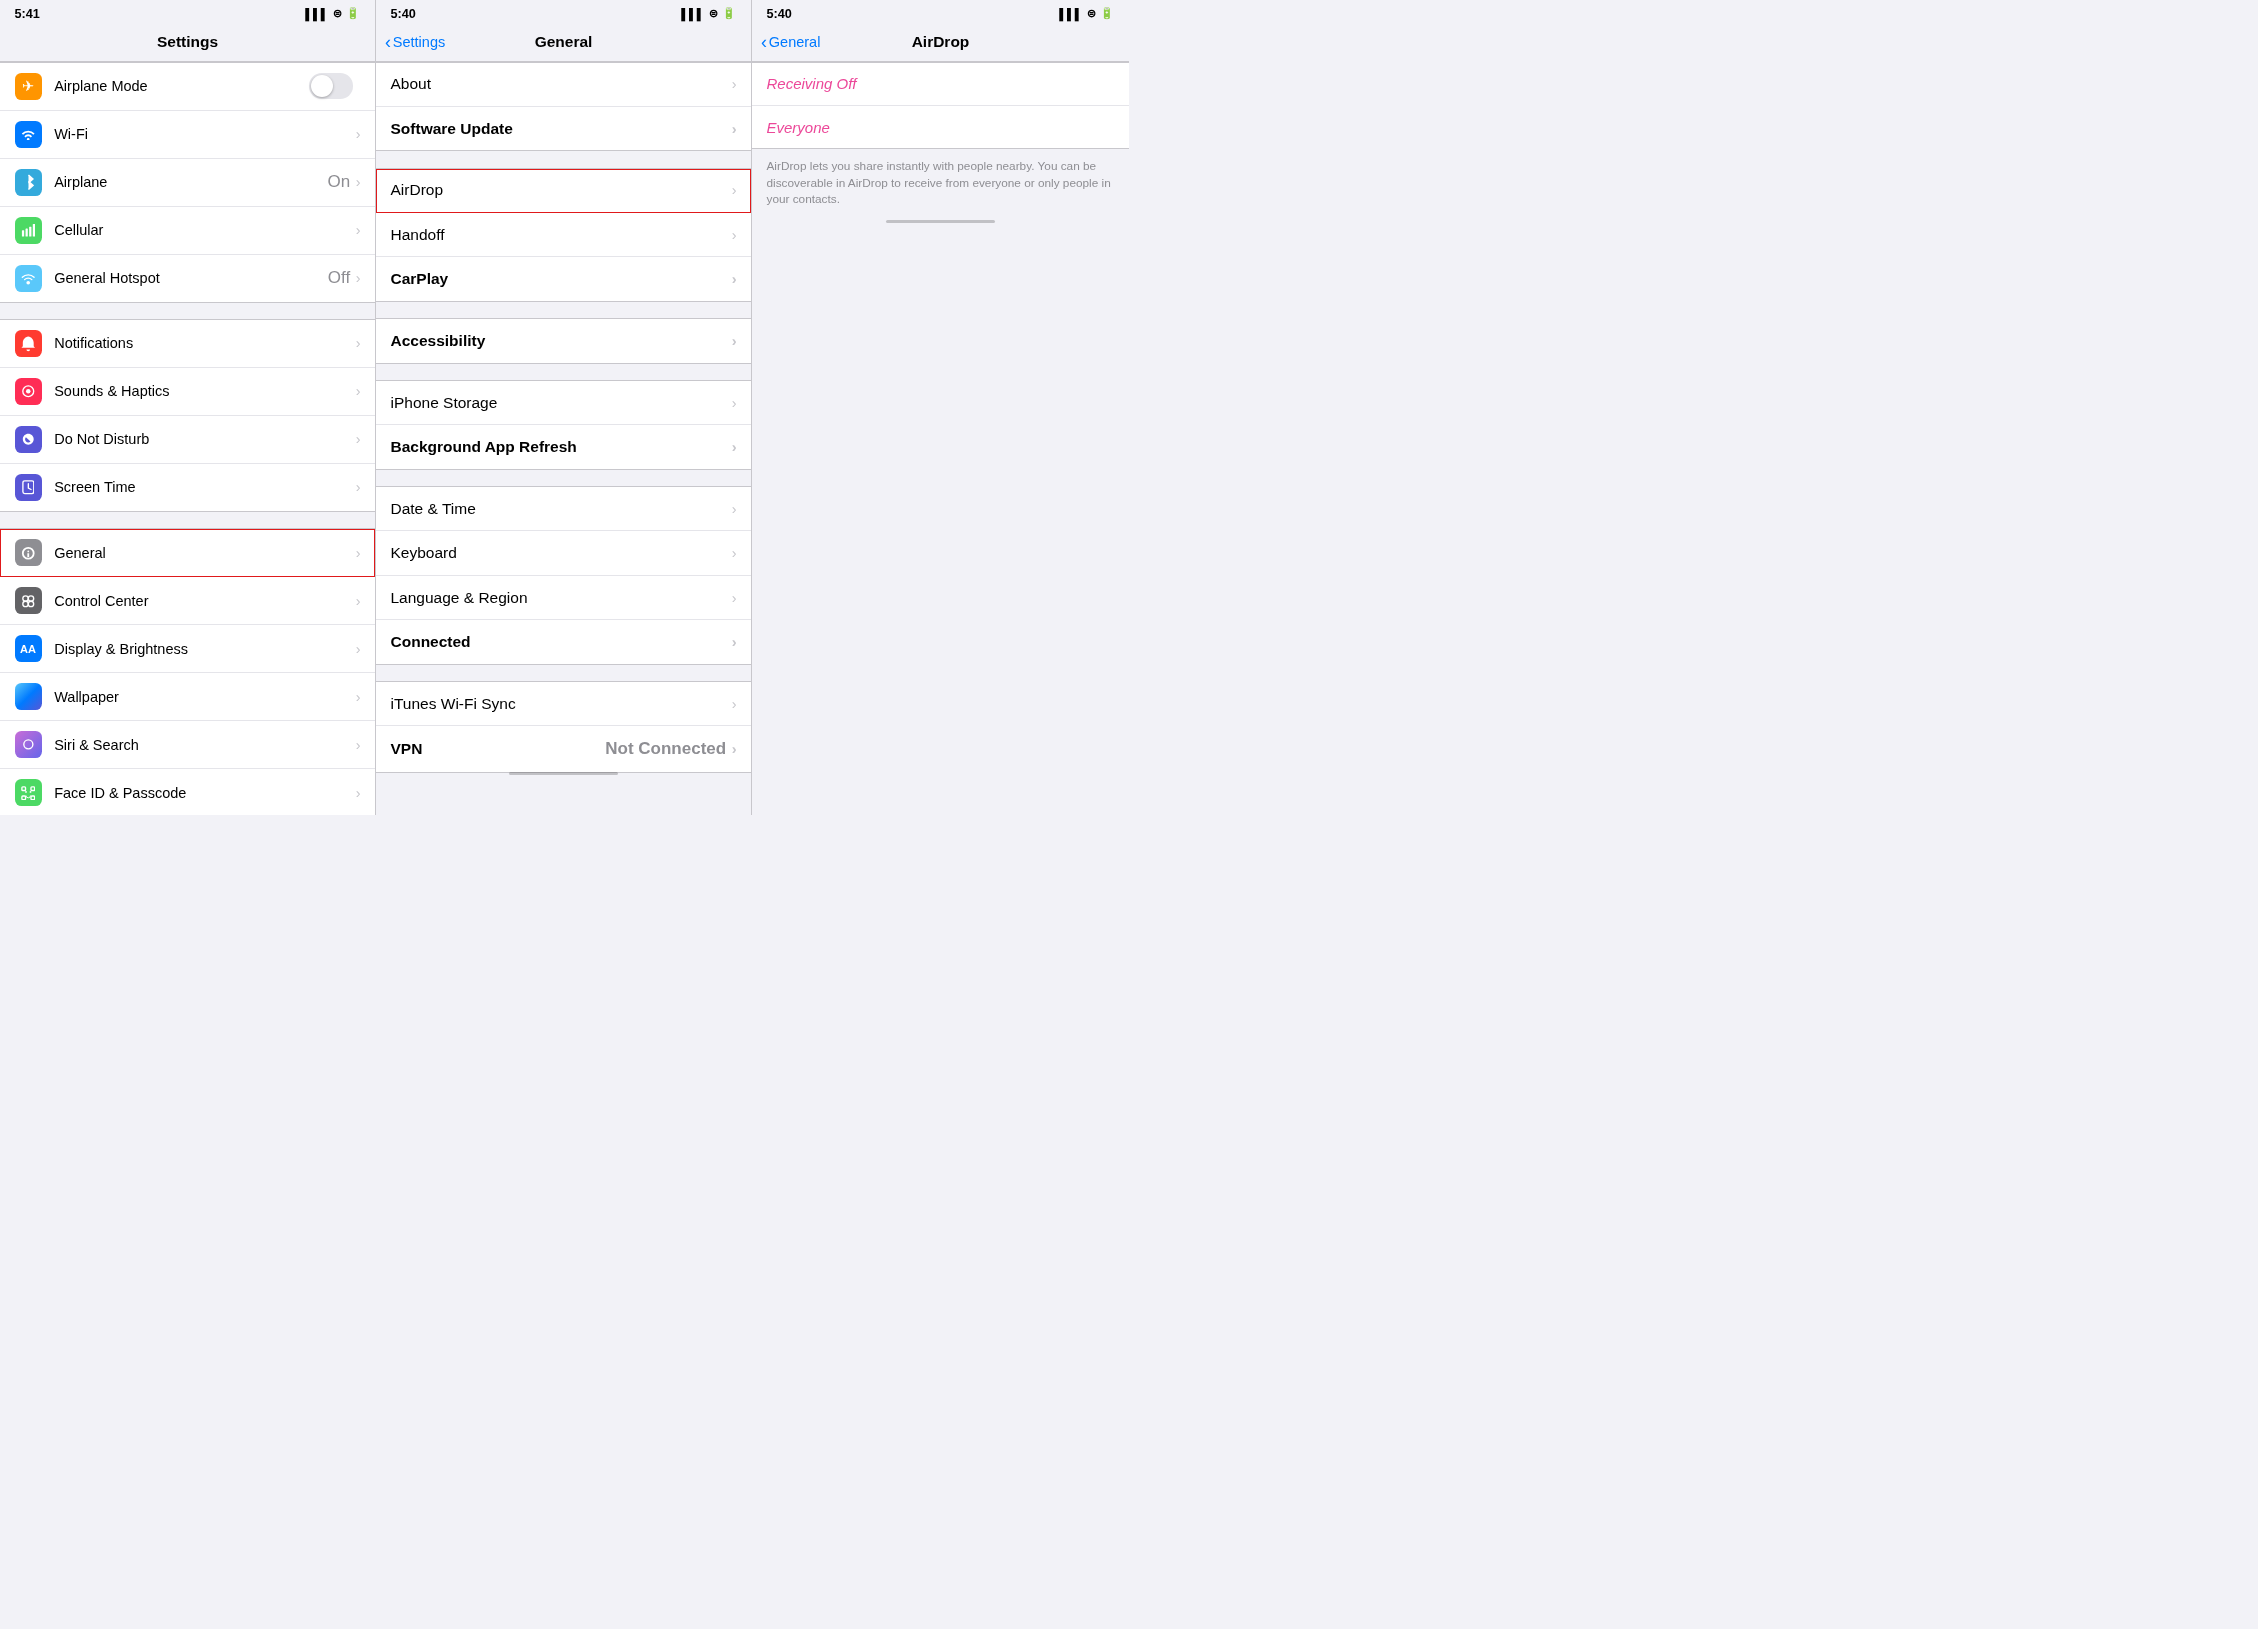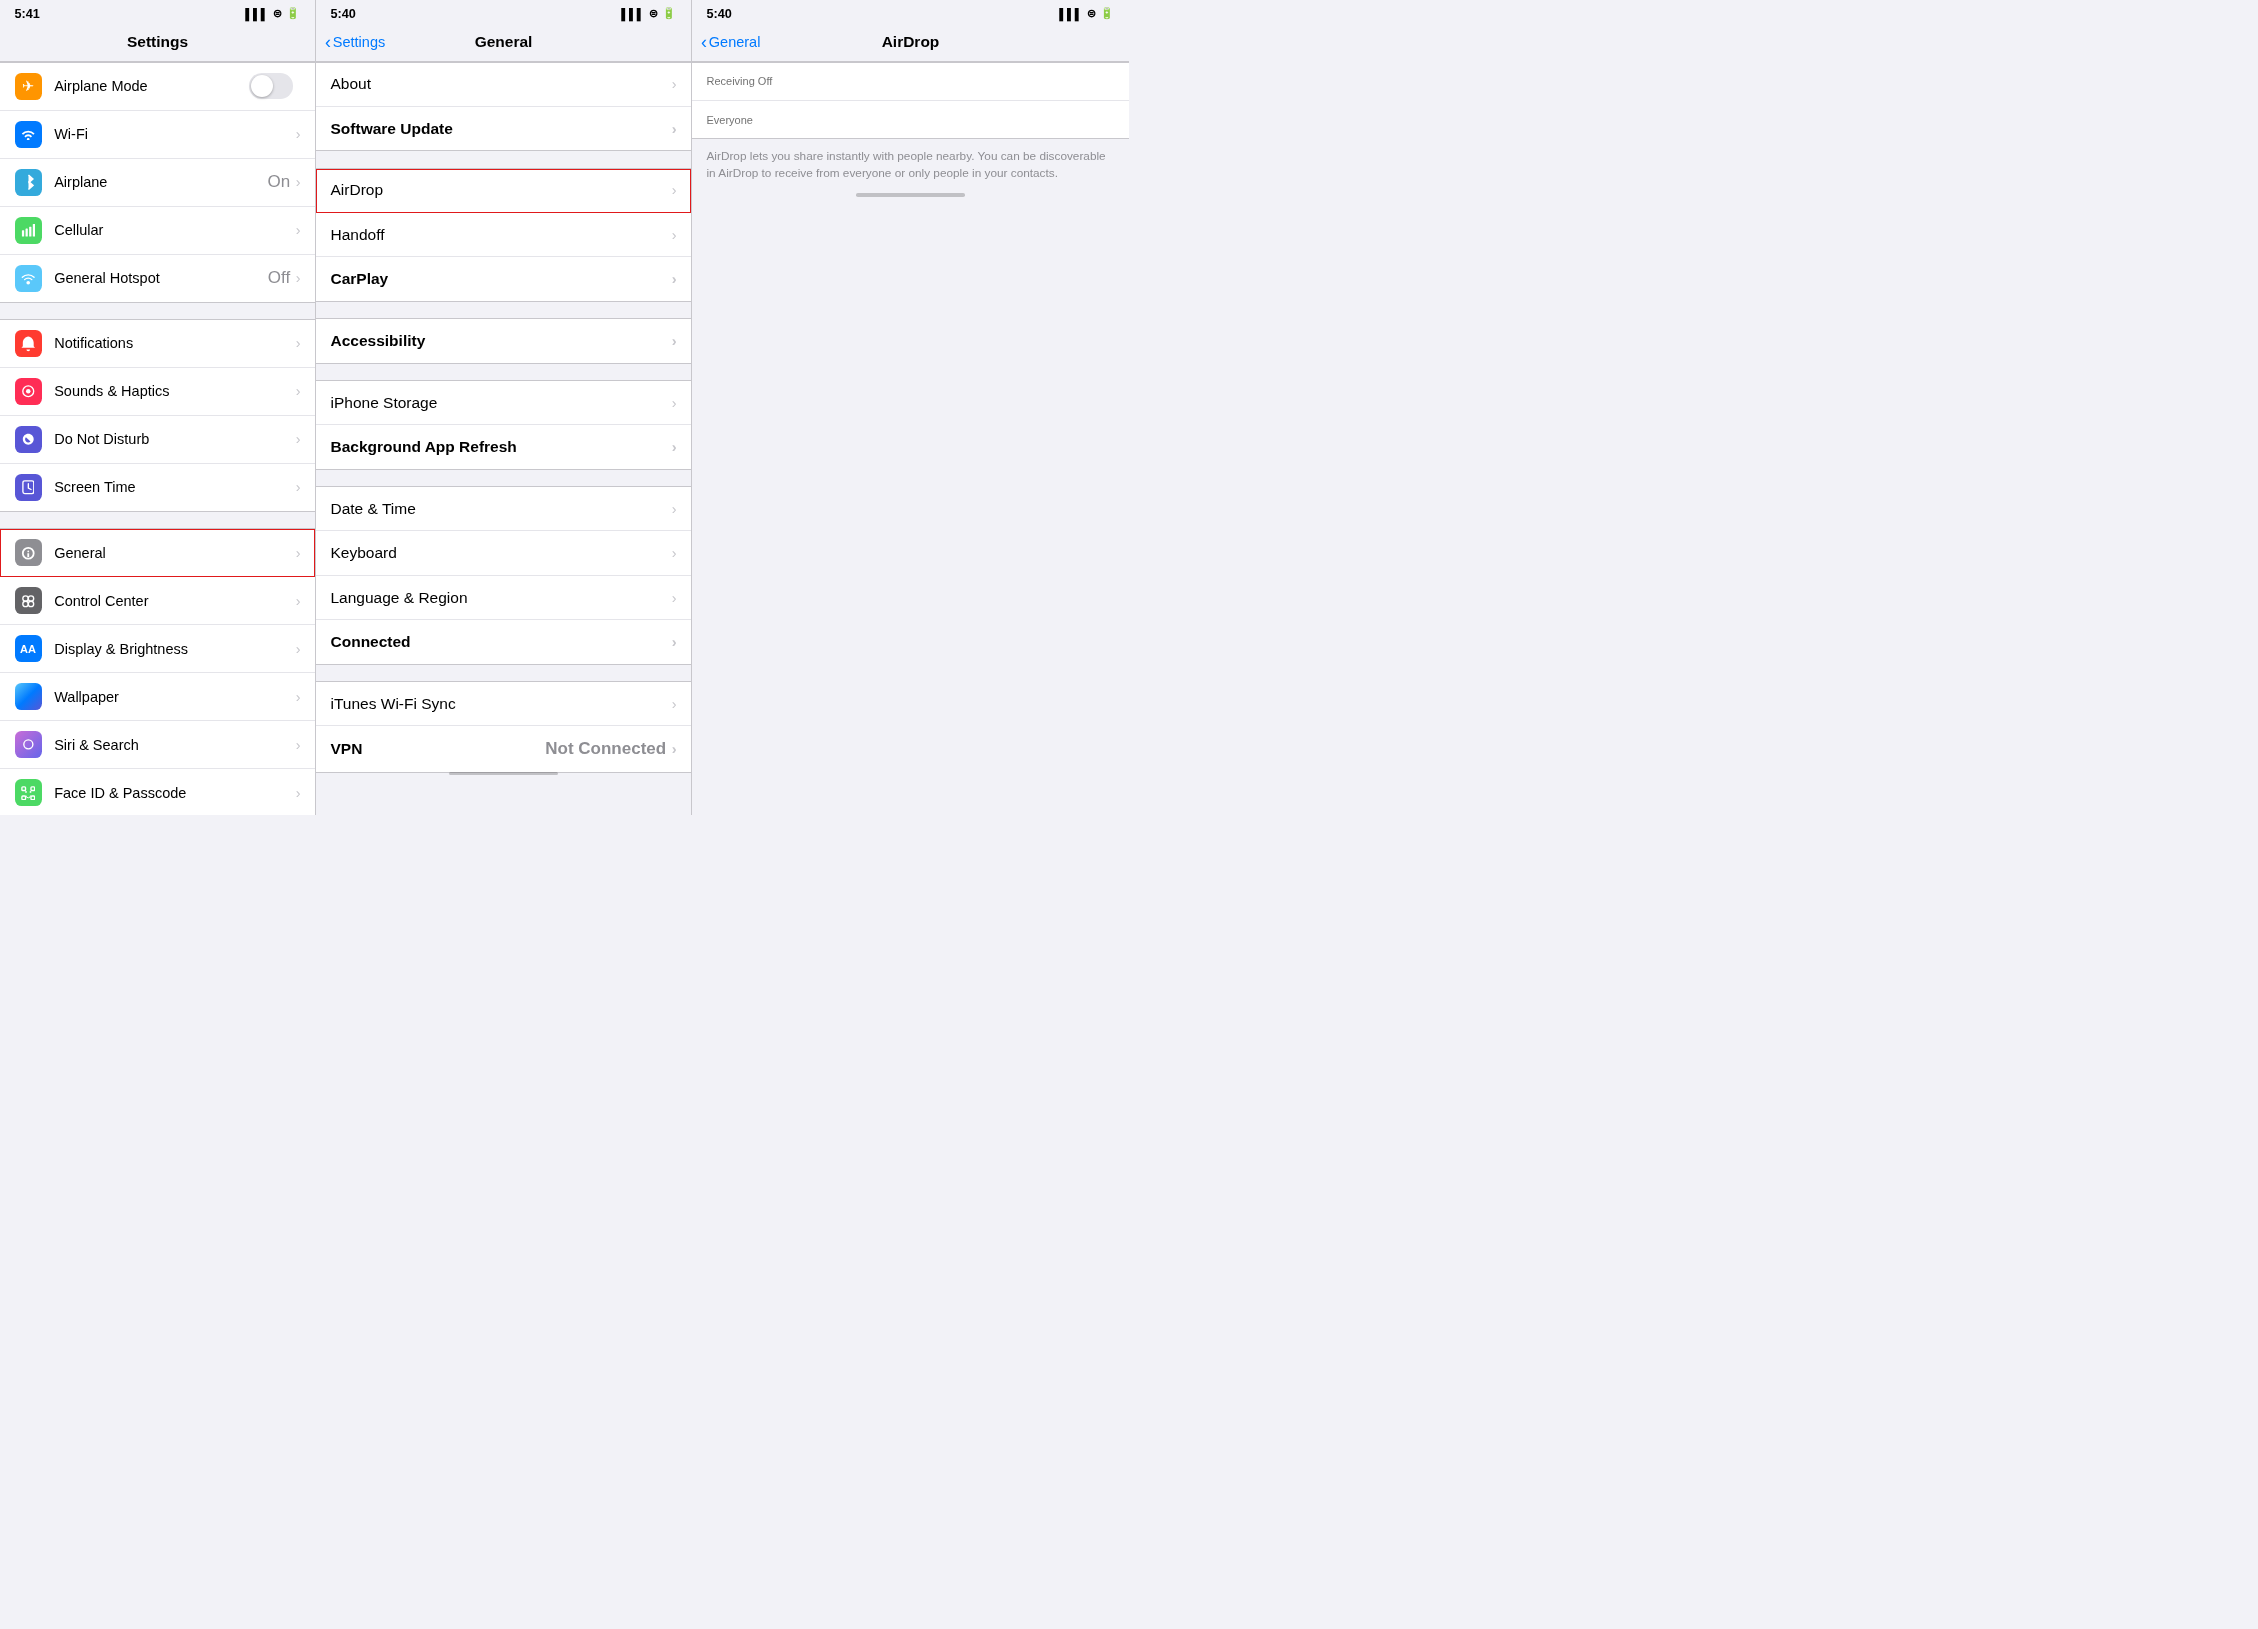--- a/index.html
+++ b/index.html
@@ -12,21 +12,21 @@
       overflow: hidden;
     }
 
     
     .panel {
       display: flex;
       flex-direction: column;
       background: #f2f2f7;
       overflow: hidden;
     }
-    .panel-left  { width: 316px; border-right: 0.9px solid #c8c7cc; }
+    .panel-left  { width: 376px; border-right: 0.9px solid #c8c7cc; }
     .panel-mid   { width: 376px; border-right: 0.9px solid #c8c7cc; }
     .panel-right { flex: 1; }
 
     
     .status-bar {
       display: flex;
       align-items: center;
       justify-content: space-between;
       padding: 5.5px 14.5px 3.6px;
       background: #f2f2f7;
@@ -181,22 +181,23 @@
       display: flex;
       align-items: center;
       padding: 12.7px 14.5px;
       background: #fff;
       border-bottom: 0.9px solid #e5e5ea;
       cursor: pointer;
     }
     .right-option:last-child { border-bottom: none; }
     .right-option .option-label {
       flex: 1;
-      font-size: 11px;
-      color: #737373;
+      font-size: 15px;
+      color: #ec4899;
+      font-style: italic;
     }
     .checkmark {
       color: #007aff;
       font-size: 16.4px;
       font-weight: 600;
     }
     .airdrop-desc {
       font-size: 11.8px;
       color: #8e8e93;
       padding: 9px 14.5px 12.7px;

